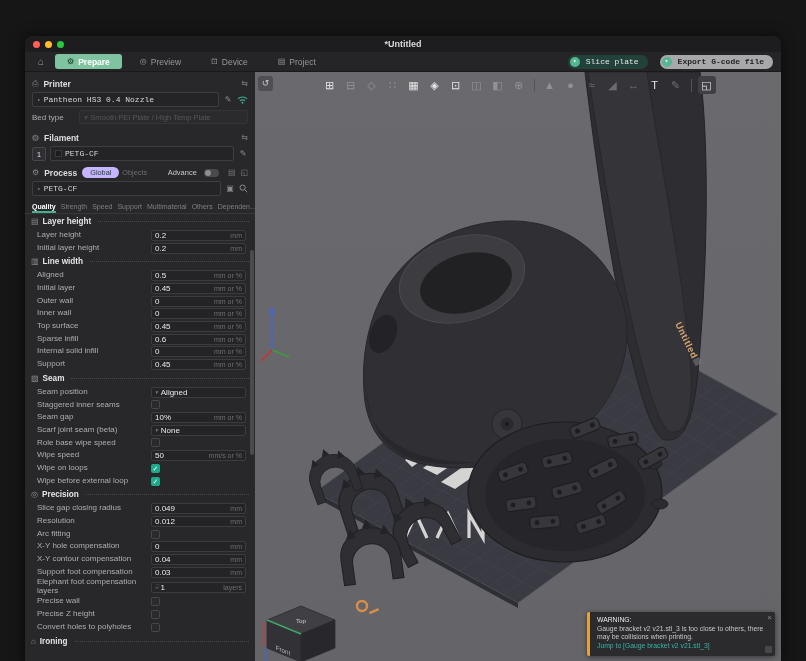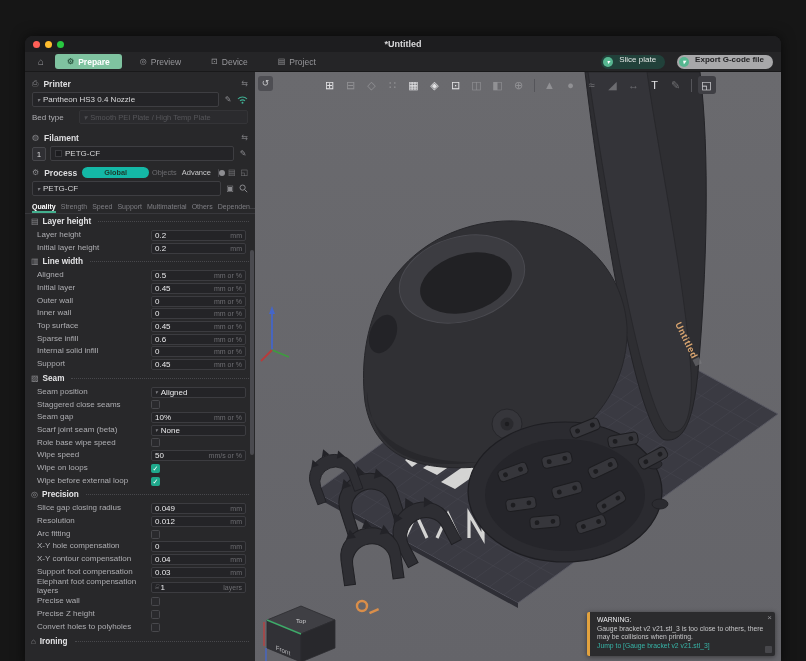--- a/index.html
+++ b/index.html
@@ -15,41 +15,41 @@
   .wtitle { position:absolute; left:0; right:0; text-align:center; font-size:9px; font-weight:bold; color:#d8d8da; }
 
   
   .tabbar { height:20px; background:#252527; border-bottom:1px solid #19191a; display:flex; align-items:center; padding:0 8px; gap:6px; }
   .homeic { color:#9a9a9e; font-size:10px; width:16px; text-align:center; }
   .tab { display:flex; align-items:center; gap:4px; height:15px; padding:0 12px; border-radius:3px; font-size:8.5px; color:#97979b; }
   .tab .tic { font-size:8px; }
   .tab.active { background:#7fc3a0; color:#ffffff; font-weight:bold; }
   .tab.active .tic { color:#2f5c45; }
   .tspace { flex:1; }
-  .abtn { position:relative; height:14px; border-radius:7px; display:flex; align-items:flex-start; padding:0 9px 0 18px; font-size:8px; white-space:nowrap; }
+  .abtn { position:relative; height:14px; border-radius:7px; display:flex; align-items:center; padding:0 9px 0 18px; font-size:8px; white-space:nowrap;font-family:Liberation Mono, monospace; }
   .abtn .cir { position:absolute; left:2px; top:2px; width:10px; height:10px; border-radius:50%; background:#56b690; color:#fff; font-size:6px; line-height:10px; text-align:center; }
   .btn-slice { background:#21413a; color:#e3e7e5; margin-right:6px; }
   .btn-export { background:#a8a8aa; color:#242426; font-weight:bold; }
 
   .bodyrow { display:flex; height:594px; }
 
   
   .sidebar { position:relative; width:230px; background:#28282a; font-size:8px; color:#aeaeb2; overflow:hidden; flex:none; }
   .shead { display:flex; align-items:center; gap:5px; height:17px; padding:0 7px; color:#dedee0; font-weight:bold; font-size:8.5px; }
   .shead .hic { color:#8a8a8e; font-weight:normal; font-size:8px; }
   .shead .rt { margin-left:auto; color:#7a7a7e; font-weight:normal; font-size:8px; }
   .selwrap { display:flex; align-items:center; gap:4px; margin:0 7px 3px; }
-  .selbox { flex:1; height:15px; background:#242427; border:1px solid #3e3e42; border-radius:2px; display:flex; align-items:center; gap:3px; padding:0 4px; color:#d8d8da; overflow:hidden; white-space:nowrap; }
+  .selbox { flex:1; height:15px; background:#242427; border:1px solid #3e3e42; border-radius:2px; display:flex; align-items:center; gap:3px; padding:0 4px; color:#d8d8da; overflow:hidden; white-space:nowrap;font-family:Liberation Mono, monospace; }
   .selbox .car { color:#7c7c80; font-size:6px; }
   .smallic { color:#8a8a8e; font-size:8px; width:10px; text-align:center; }
   .bedrow { display:flex; align-items:center; gap:15px; margin:0 7px 5px; }
   .bedsel { flex:1; height:14px; background:#2b2b2e; border:1px solid #343437; border-radius:2px; display:flex; align-items:center; gap:3px; padding:0 4px; color:#56565a; overflow:hidden; white-space:nowrap; font-size:7.5px; }
   .numbox { width:14px; height:14px; background:#2f2f33; border:1px solid #47474b; border-radius:2px; color:#dcdcde; text-align:center; line-height:13px; flex:none; }
   .chip { width:7px; height:7px; background:#1c1c1f; border:1px solid #3a3a3e; flex:none; }
-  .pill { background:#14b8a6; color:#1d3b2d; border-radius:7px; padding:1px 22px; font-size:7.3px; font-weight:bold; }
+  .pill { background:#c4b5fd; color:#1d3b2d; border-radius:7px; padding:1px 8px; font-size:7.3px; font-weight:normal; }
   .objlbl { color:#6e6e72; font-size:7.3px; font-weight:normal; margin-left:-2px; }
   .advlbl { margin-left:auto; color:#c8c8ca; font-weight:normal; font-size:7.5px; }
   .toggle { width:15px; height:8px; background:#4a4a4e; border-radius:4px; position:relative; margin:0 2px; }
   .toggle i { position:absolute; left:1px; top:1px; width:6px; height:6px; border-radius:50%; background:#8e8e92; }
   .ptabs { display:flex; gap:5px; padding:0 7px; height:15px; align-items:flex-end; border-bottom:1px solid #38383c; overflow:hidden; white-space:nowrap; }
   .ptab { font-size:7px; color:#7f7f84; padding-bottom:3px; }
   .ptab.active { color:#fff; font-weight:bold; border-bottom:2px solid #43b08e; padding-bottom:1px; }
 
   .params { position:relative; }
   .sec-h { display:flex; align-items:center; gap:4px; height:15px; padding:0 6px; color:#e4e4e6; font-weight:bold; font-size:8.2px; }
@@ -297,21 +297,21 @@
                 <span class="rule"></span>
               </div>
               <div class="prow">
                 <span class="plbl">Seam position</span>
                 <span class="sel2">
                   <i class="car">▾</i>
                   <span>Aligned</span>
                 </span>
               </div>
               <div class="prow">
-                <span class="plbl">Staggered close seams</span>
+                <span class="plbl">Staggered inner seams</span>
                 <span class="cbwrap">
                   <span class="cb"></span>
                 </span>
               </div>
               <div class="prow">
                 <span class="plbl">Seam gap</span>
                 <span class="inp">
                   <b>10%</b>
                   <u>mm or %</u>
                 </span>

